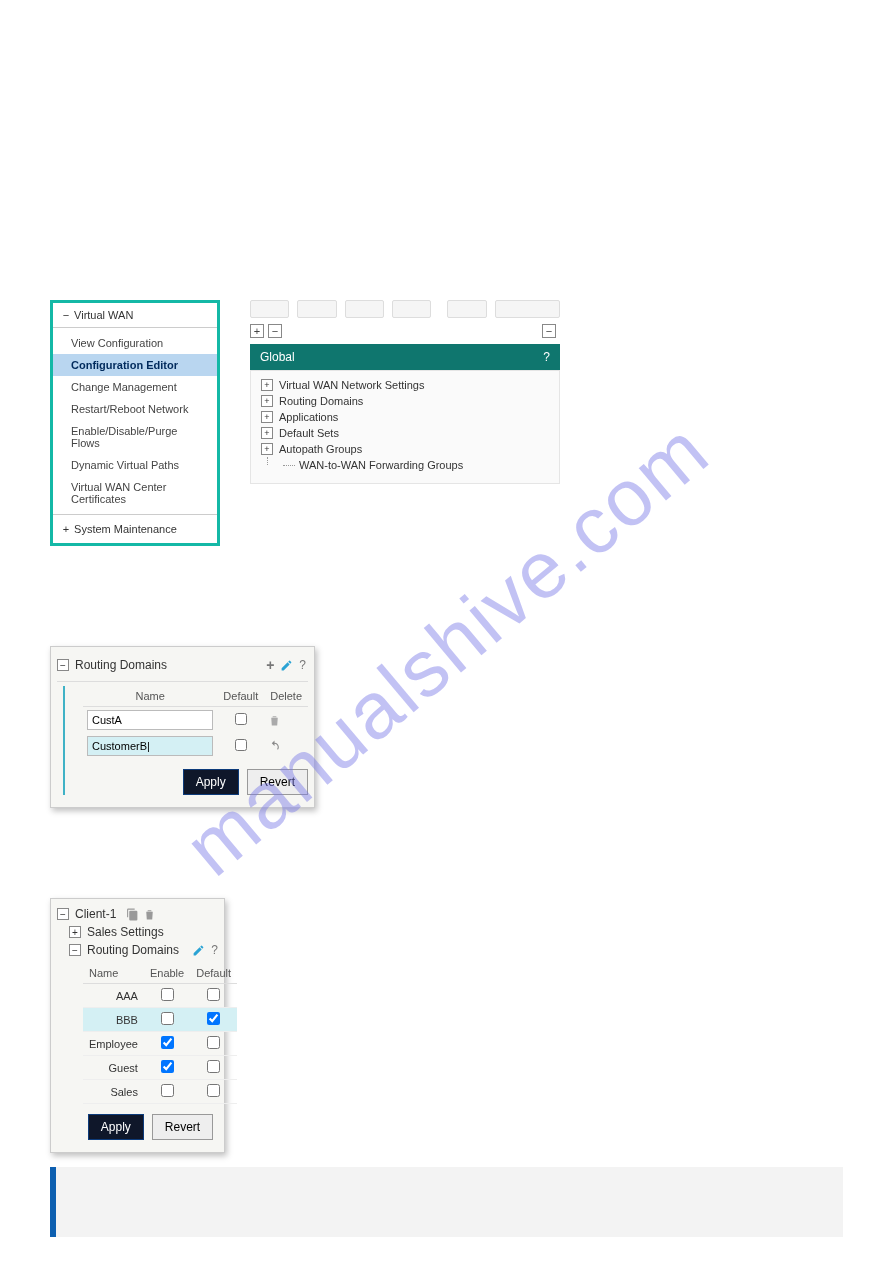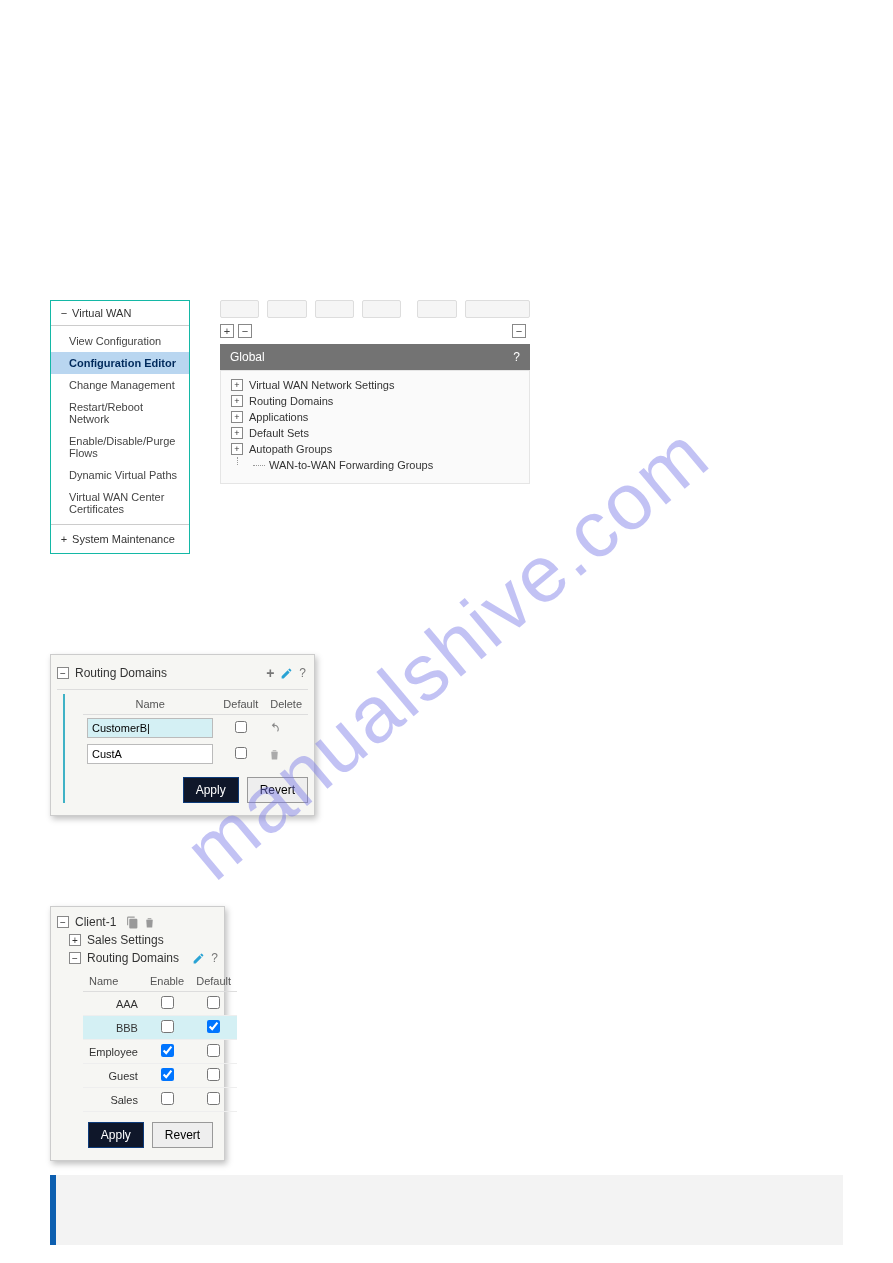--- a/index.html
+++ b/index.html
@@ -6,37 +6,37 @@
   body { font-family: Arial, sans-serif; font-size: 12px; color: #333; background: #fff; width: 893px; position: relative; }
   .page { padding: 40px 50px 60px 50px; }
 
   
   .watermark { position: absolute; left: 50%; top: 50%; transform: translate(-50%, -50%) rotate(-40deg); font-size: 80px; font-weight: 400; color: rgba(120,120,230,0.45); white-space: nowrap; pointer-events: none; z-index: 50; letter-spacing: 2px; }
 
   
   .config-block { display: flex; gap: 30px; margin-top: 260px; }
 
   
-  .sidenav { width: 140px; border: 1px solid #14b8a6; background: #fff; font-size: 11px; }
+  .sidenav { width: 170px; border: 3px solid #14b8a6; background: #fff; font-size: 11px; }
   .sidenav-header { padding: 6px 8px; border-bottom: 1px solid #ccc; color: #333; }
   .sidenav-header .sign { display:inline-block; width:10px; text-align:center; }
   .sidenav-items { padding: 4px 0; }
   .sidenav-item { padding: 5px 8px 5px 18px; cursor: pointer; color: #444; }
   .sidenav-item.active { background: #b9d6f0; font-weight: bold; color: #002a5c; }
   .sidenav-footer { padding: 8px 8px; border-top: 1px solid #ccc; color: #333; }
   .sidenav-footer .sign { display:inline-block; width:10px; text-align:center; }
 
   
   .config-panel { width: 310px; }
   .toolbar-row { display:flex; gap:8px; margin-bottom:6px; }
   .ghost-btn { height:18px; border:1px solid #ddd; border-radius:2px; background:#f5f5f5; }
   .expand-row { display:flex; align-items:center; margin-bottom:6px; }
   .sq-btn { width:14px; height:14px; border:1px solid #888; background:#fff; display:flex; align-items:center; justify-content:center; font-size:11px; line-height:1; cursor:pointer; margin-right:4px; color:#444; }
   .sq-btn.lone { margin-left:auto; }
-  .panel-header { background:#737373; color:#fff; padding:6px 10px; display:flex; justify-content:space-between; font-size:12px; }
+  .panel-header { background:#0f766e; color:#fff; padding:6px 10px; display:flex; justify-content:space-between; font-size:12px; }
   .panel-body { background:#fafafa; border:1px solid #e5e5e5; padding:6px 10px 10px 10px; }
   .tree-row { display:flex; align-items:center; padding:2px 0; font-size:11px; color:#333; }
   .tree-row .sq { width:12px; height:12px; border:1px solid #888; background:#fff; display:flex; align-items:center; justify-content:center; font-size:9px; margin-right:6px; }
   .tree-row.indent1 { padding-left:22px; position:relative; }
   .tree-row.indent1::before { content:""; position:absolute; left:6px; top:0; bottom:50%; border-left:1px dotted #999; }
   .tree-row.indent1 .branch { width:12px; border-bottom:1px dotted #999; margin-right:4px; }
 
   
   .rd-card { width:265px; margin-top:100px; border:1px solid #ccc; box-shadow:2px 3px 6px rgba(0,0,0,0.25); background:#f6f6f3; padding:6px 6px 12px 6px; }
   .rd-tree-head { display:flex; align-items:center; gap:6px; padding:4px 2px 8px 0; font-size:12px; color:#333; border-bottom:1px solid #ddd; }
@@ -181,31 +181,31 @@
       <table class="rd-table">
         <thead>
           <tr>
             <th>Name</th>
             <th>Default</th>
             <th>Delete</th>
           </tr>
         </thead>
         <tbody>
           <tr>
+            <td><input type="text" value="CustA" style=""></td>
+            <td class="cbcell"><input type="checkbox" class="cb" style=""></td>
+            <td><span class="trash-ico"><svg viewBox="0 0 24 24" fill="currentColor">
+                    <path d="M6 7h12l-1 14H7L6 7zm3-3h6l1 2H8l1-2z"></path>
+                  </svg></span></td>
+          </tr>
+          <tr>
             <td><input type="text" class="hl" value="CustomerB|" style=""></td>
             <td class="cbcell"><input type="checkbox" class="cb" style=""></td>
             <td><span class="revert-ico"><svg viewBox="0 0 24 24" fill="currentColor">
                     <path d="M12 5V1L7 6l5 5V7c3.31 0 6 2.69 6 6 0 1.3-.42 2.5-1.12 3.47l1.46 1.46A7.96 7.96 0 0 0 20 13c0-4.42-3.58-8-8-8z"></path>
-                  </svg></span></td>
-          </tr>
-          <tr>
-            <td><input type="text" value="CustA" style=""></td>
-            <td class="cbcell"><input type="checkbox" class="cb" style=""></td>
-            <td><span class="trash-ico"><svg viewBox="0 0 24 24" fill="currentColor">
-                    <path d="M6 7h12l-1 14H7L6 7zm3-3h6l1 2H8l1-2z"></path>
                   </svg></span></td>
           </tr>
         </tbody>
       </table>
       <div class="btn-row">
         <button class="btn primary">Apply</button>
         <button class="btn">Revert</button>
       </div>
     </div>
   </div>

